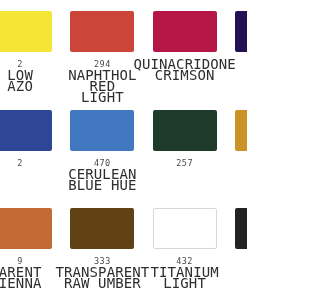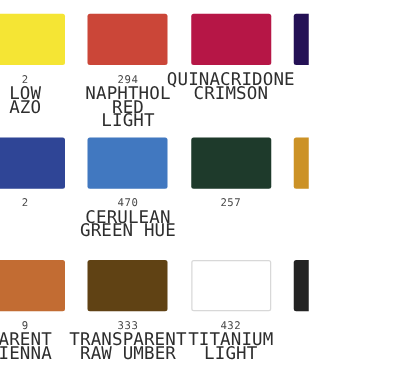--- a/index.html
+++ b/index.html
@@ -104,21 +104,21 @@
       <div class="chip" style="background: rgb(47, 69, 150);"></div>
       <div class="caption">
         <span class="code">2</span>
       </div>
     </div>
     <div class="swatch-cell">
       <div class="chip" style="background: rgb(65, 120, 192);"></div>
       <div class="caption">
         <span class="code">470</span>
         <span class="name">CERULEAN
-GREEN HUE</span>
+BLUE HUE</span>
       </div>
     </div>
     <div class="swatch-cell">
       <div class="chip" style="background: rgb(30, 58, 43);"></div>
       <div class="caption">
         <span class="code">257</span>
       </div>
     </div>
     <div class="swatch-cell">
       <div class="chip" style="background: rgb(204, 146, 38);"></div>

